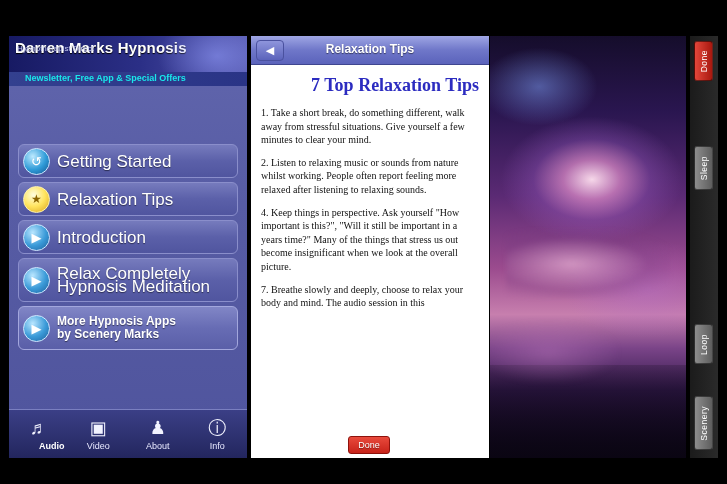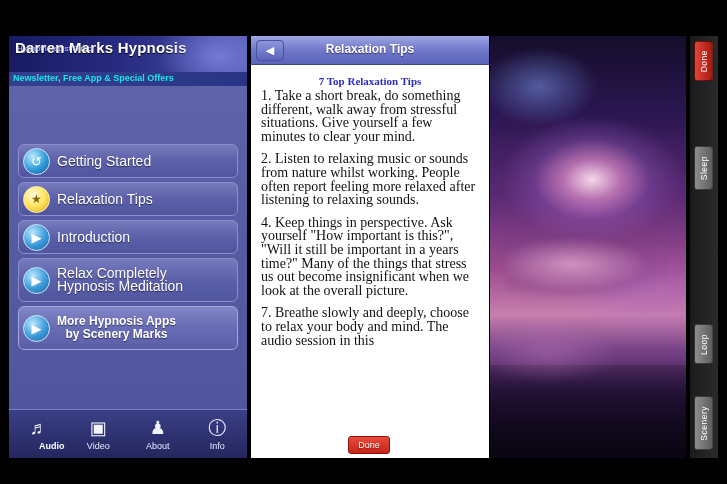--- a/index.html
+++ b/index.html
@@ -65,21 +65,21 @@
     font-size: 8px;
   }
   .newsletter-bar {
     position: relative;
     height: 14px;
     background: #2f3a8e;
     background: linear-gradient(90deg, #33408f 0%, #2a3486 100%);
   }
   .newsletter-bar span {
     position: absolute;
-    left: 4px;
+    left: 16px;
     top: 1px;
     color: #19e6ea;
     font-size: 9px;
     font-weight: bold;
   }
   .menu-spacer {
     height: 58px;
   }
 
   .menu-list {
@@ -134,28 +134,27 @@
     color: #ffffff;
     font-size: 13px;
     line-height: 1;
   }
   .menu-icon.bulb .glyph {
     color: #8a6300;
     font-size: 12px;
   }
   .menu-label {
     color: #ffffff;
-    font-size: 14px;
+    font-size: 17px;
     line-height: 13px;
     text-shadow: 0 1px 1px rgba(0,0,0,0.5);
   }
   .menu-label.bold {
     font-weight: bold;
     font-size: 12px;
-    text-align: center;
   }
 
   
   .tabbar {
     position: absolute;
     left: 0;
     bottom: 0;
     width: 238px;
     height: 48px;
     background: linear-gradient(180deg, #3b3f86 0%, #23265e 100%);
@@ -236,29 +235,29 @@
     left: 0;
     top: 29px;
     right: 0;
     bottom: 0;
     padding: 8px 10px 0 10px;
     box-sizing: border-box;
     background: #ffffff;
   }
   .content-title {
     color: #2c2cc0;
-    font-size: 11px;
-    font-weight: bold;
-    text-align: center;
-    margin: 2px 0 2px 0;
+    font-size: 18px;
+    font-weight: bold;
+    text-align: right;
+    margin: 2px 0 10px 0;
     font-family: "Liberation Serif", serif;
   }
   .tip {
     color: #111111;
-    font-size: 14px;
+    font-size: 10px;
     line-height: 13.6px;
     margin-bottom: 9px;
     font-family: "Liberation Serif", serif;
   }
   .done-btn {
     position: absolute;
     left: 97px;
     bottom: 4px;
     width: 40px;
     height: 16px;

